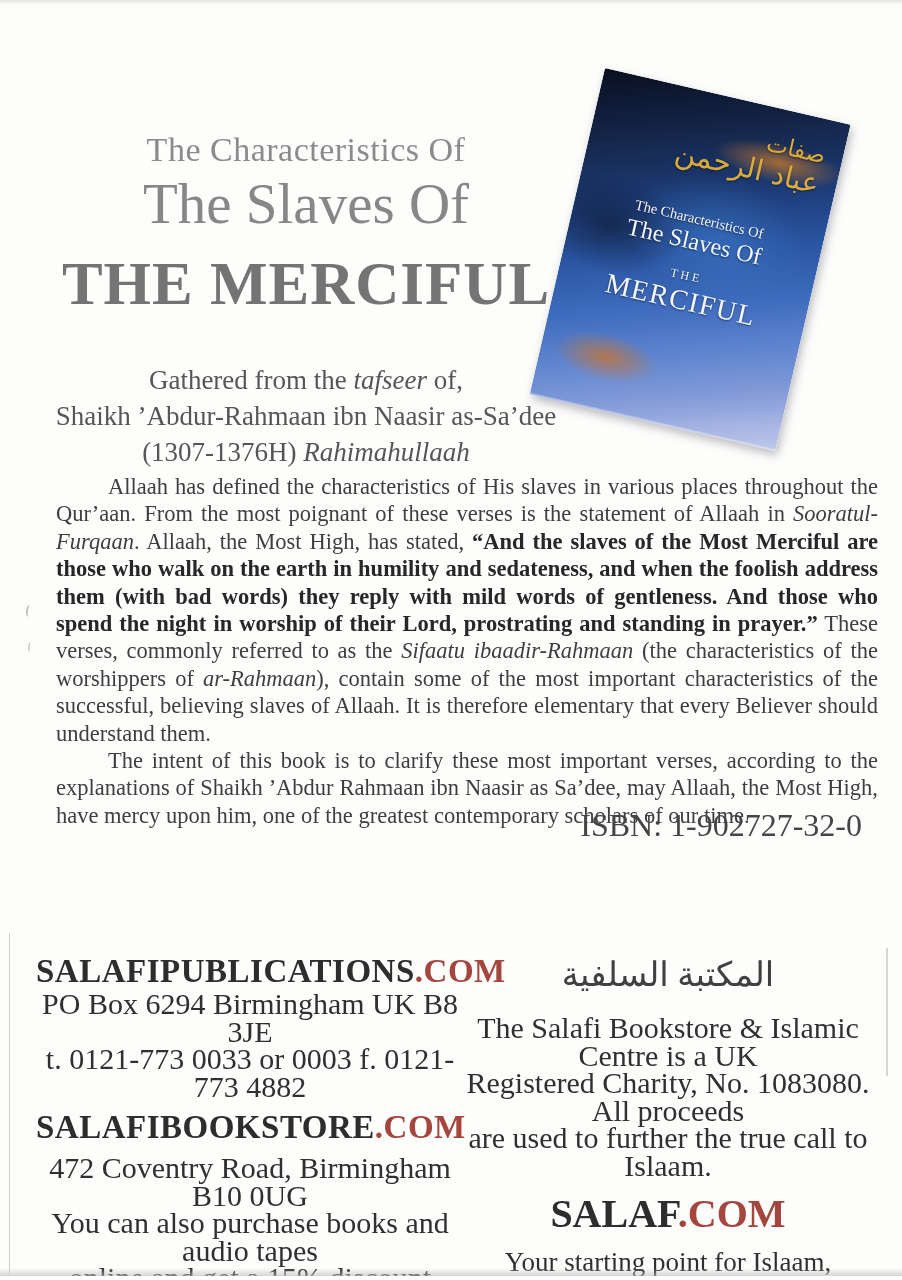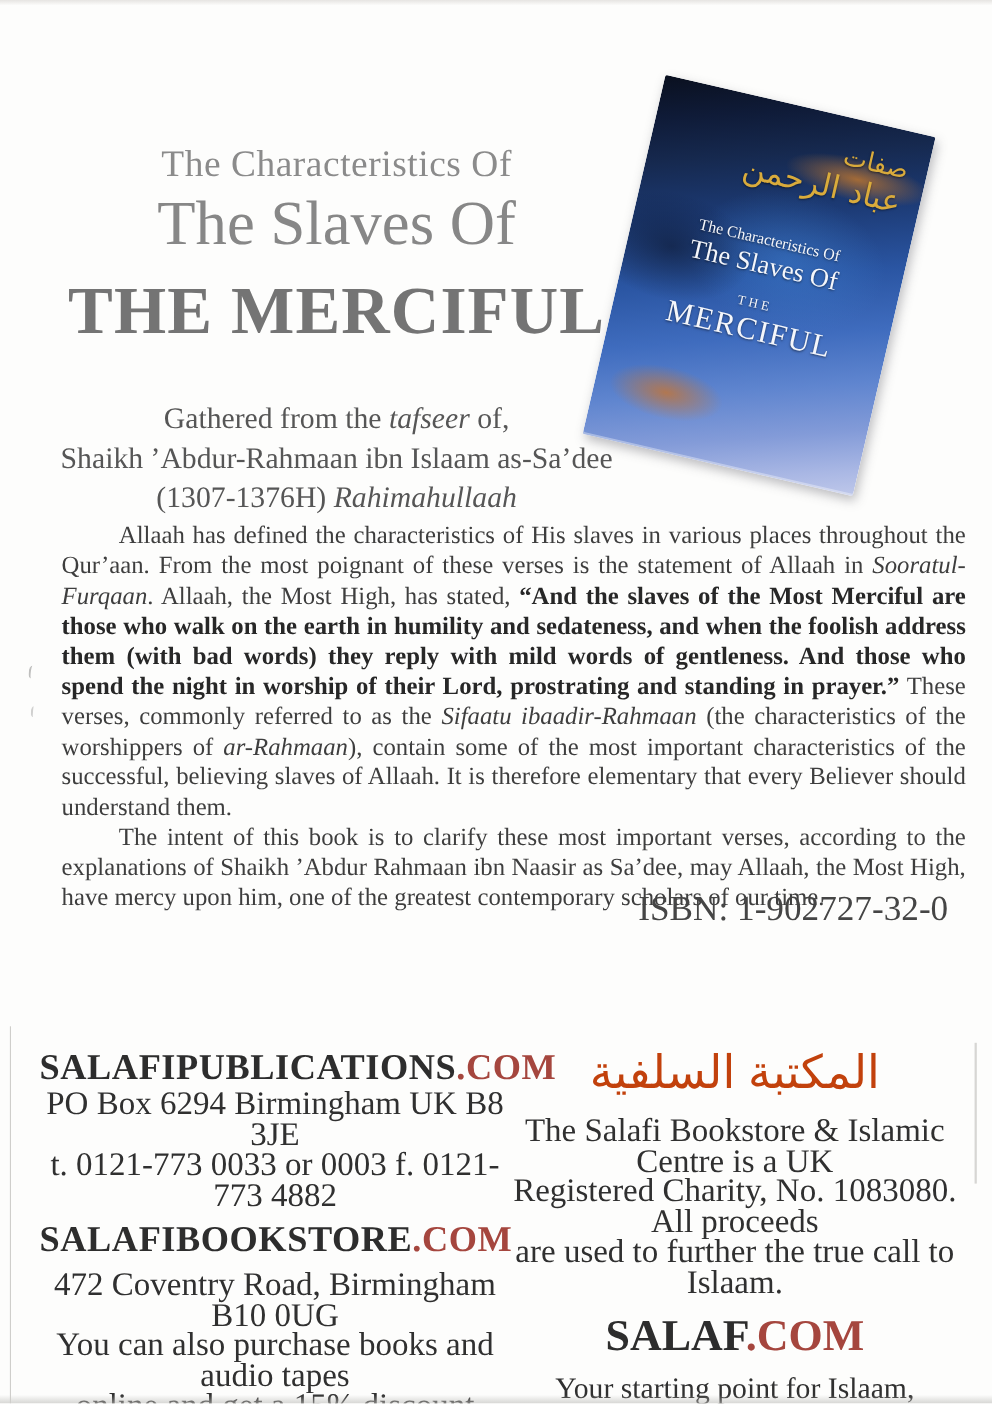--- a/index.html
+++ b/index.html
@@ -52,21 +52,21 @@
   .isbn { position:absolute; right:40px; top:807px; font-size:32px; color:#454545; }
 
   
   .f-left { position:absolute; left:36px; top:952px; width:428px; text-align:center; color:#303030; }
   .f-right { position:absolute; left:462px; top:944px; width:412px; text-align:center; color:#303030; }
   .site-big { font-size:33px; font-weight:700; letter-spacing:.5px; line-height:38px; color:#2d2d2d; }
   .red { color:var(--accent-red, #a5463e); }
   .f-line { font-size:30px; line-height:27.5px; }
   .f-left .site2 { margin-top:8px; }
   .f-left .gap { margin-top:8px; }
-  .arabic-big { font-size:42px; line-height:62px; color:#c2410c; font-family:Liberation Sans, sans-serif; }
+  .arabic-big { font-size:34px; line-height:62px; color:#404040; font-family:Liberation Serif, serif; }
   .charity { margin-top:8px; }
   .salaf { margin-top:12px; font-size:40px; line-height:46px; font-weight:700; color:#2d2d2d; }
   .tagline { margin-top:10px; font-size:27px; line-height:31px; }
 
   
   .abs { position:absolute; }
   .artifact-a { left:26px; top:605px; width:4px; height:12px; border-left:2px solid #8d8d8d;
     border-radius:60% 0 0 60%; opacity:.55; transform:rotate(7deg); }
   .artifact-b { left:28px; top:642px; width:3px; height:10px; border-left:2px solid #9a9a9a;
     border-radius:60% 0 0 60%; opacity:.45; transform:rotate(5deg); }
@@ -83,21 +83,21 @@
 <div class="page">
 
   <div class="title-block">
     <div class="title-l1">The Characteristics Of</div>
     <div class="title-l2">The Slaves Of</div>
     <div class="title-l3">THE MERCIFUL</div>
   </div>
 
   <div class="subtitle-block">
     <div><span>Gathered from the </span><span class="it">tafseer</span><span> of,</span></div>
-    <div>Shaikh ’Abdur-Rahmaan ibn Islaam as-Sa’dee</div>
+    <div>Shaikh ’Abdur-Rahmaan ibn Naasir as-Sa’dee</div>
     <div><span>(1307-1376H) </span><span class="it">Rahimahullaah</span></div>
   </div>
 
   <div class="cover">
     <div class="cover-arabic" dir="rtl">
       <div class="a1">صفات</div>
       <div class="a2">عباد الرحمن</div>
     </div>
     <div class="cover-titles">
       <div class="cover-t1">The Characteristics Of</div>

